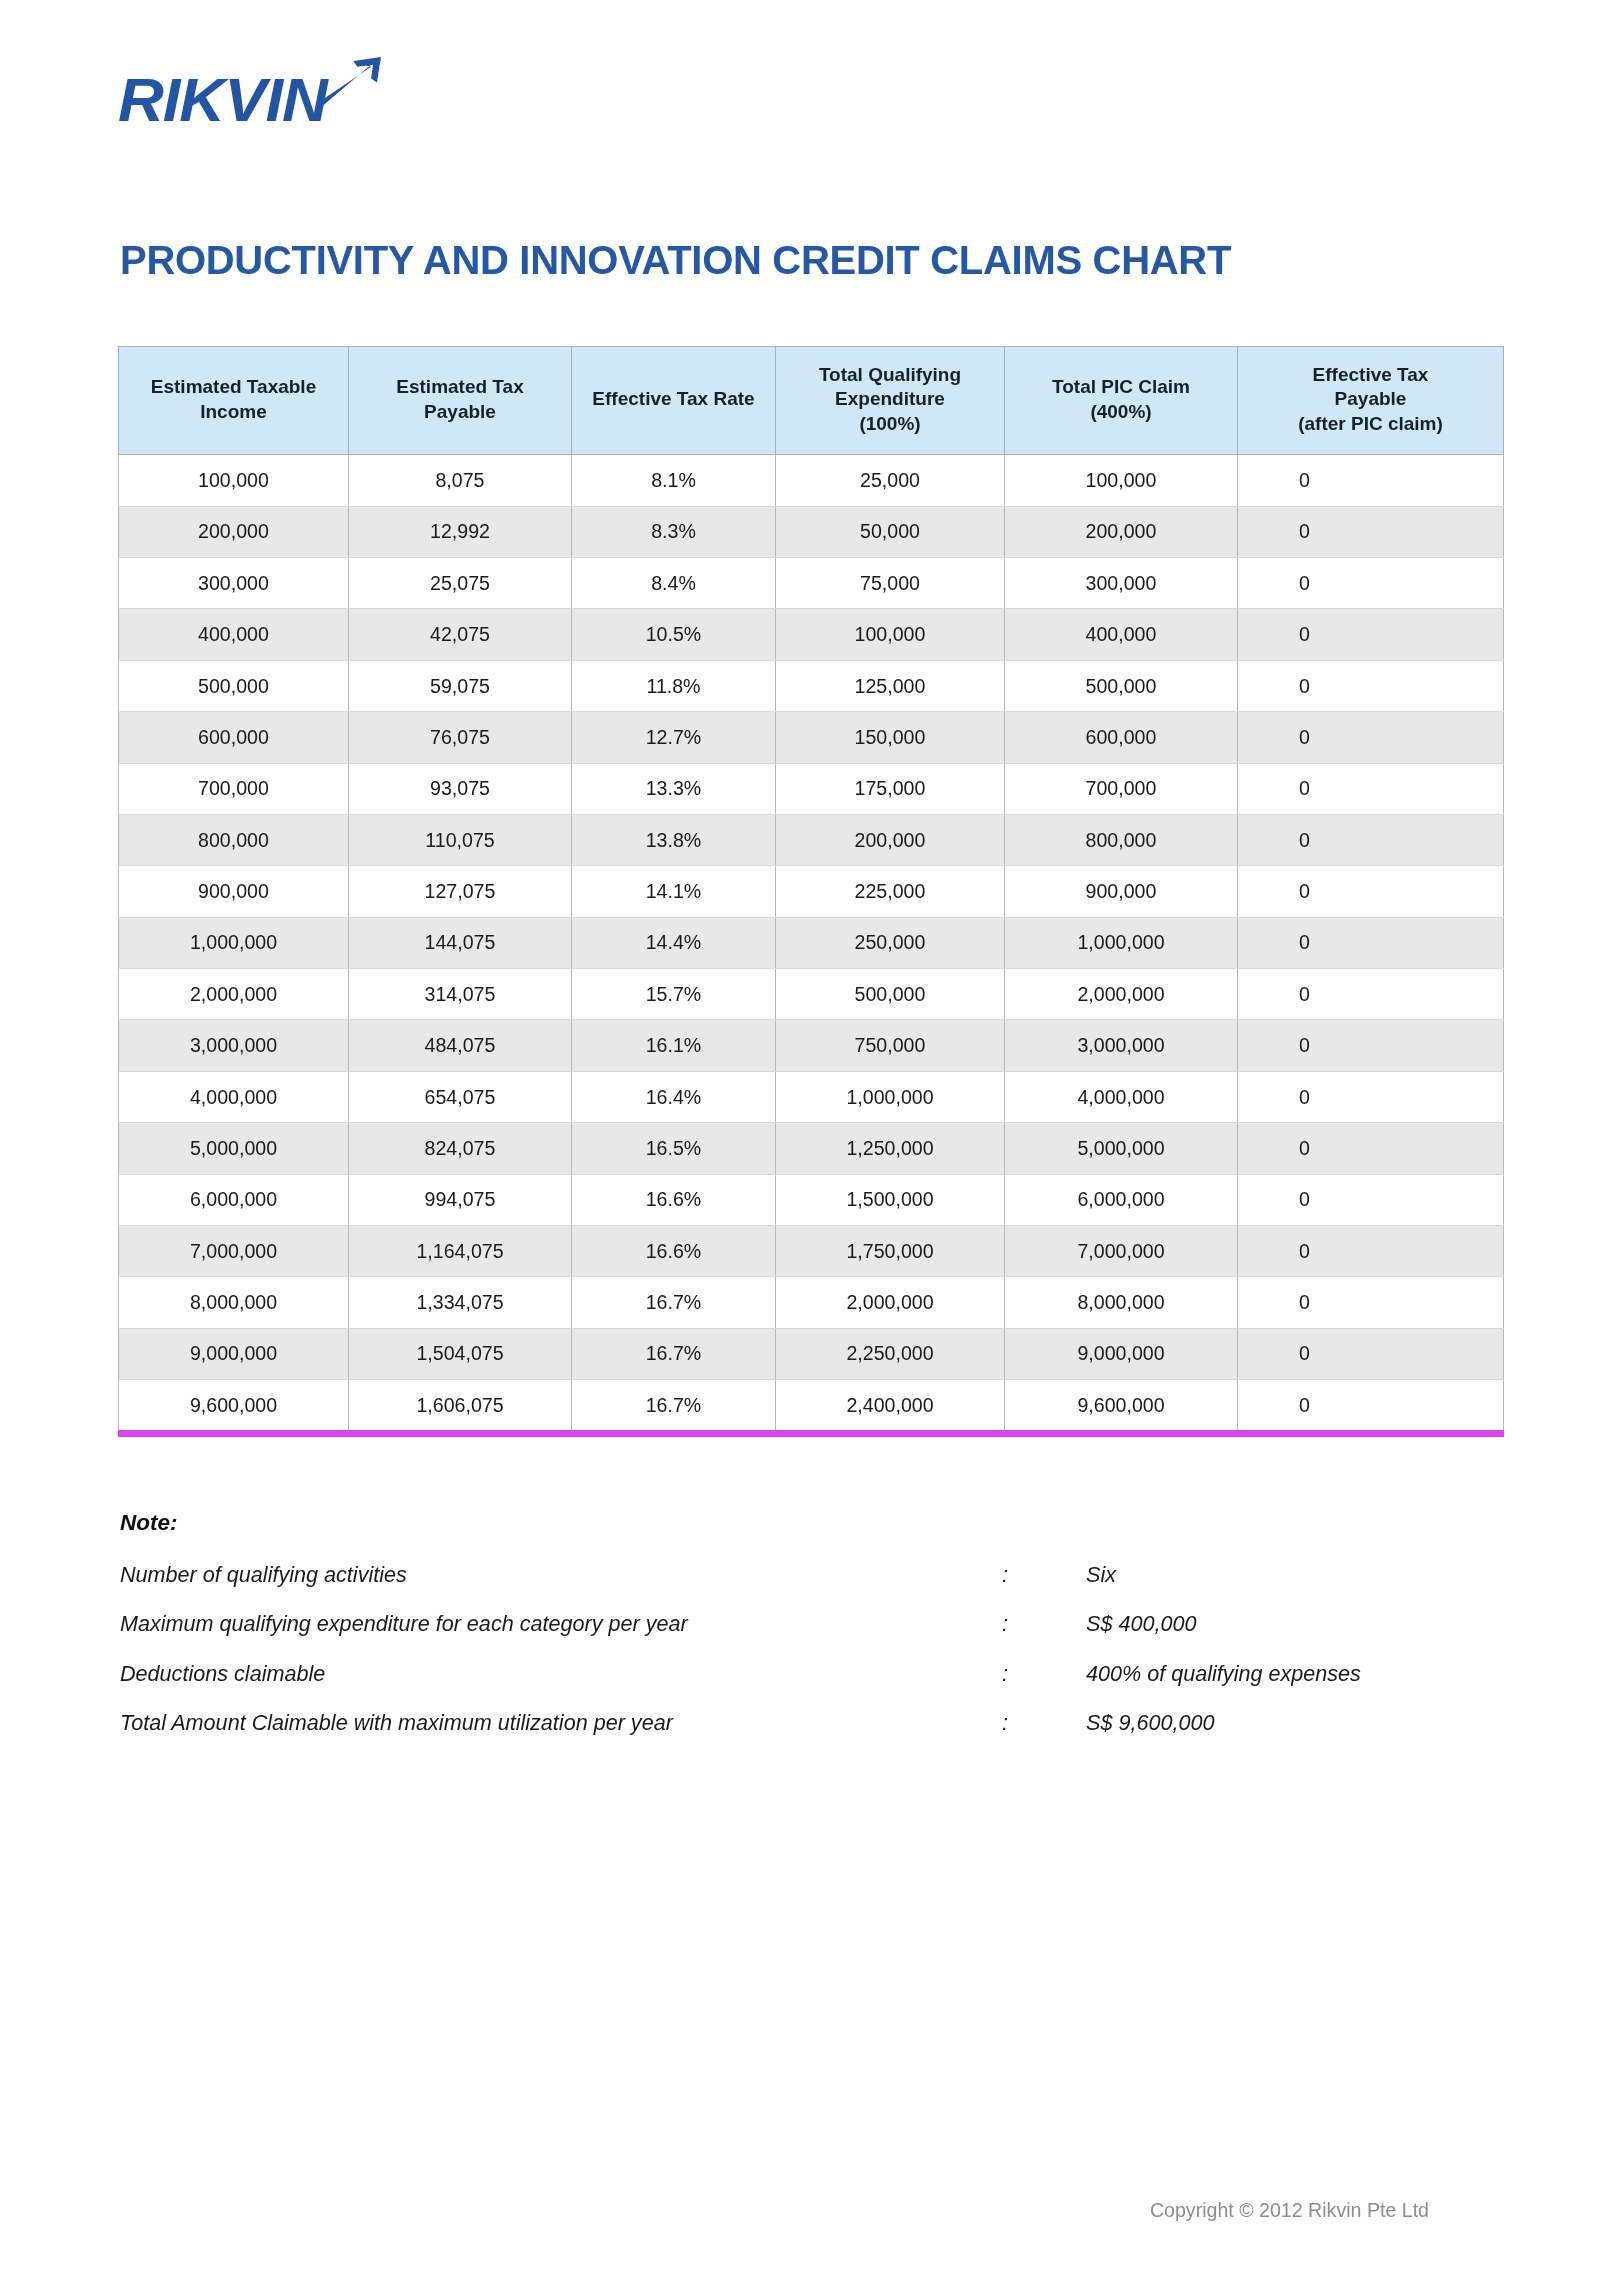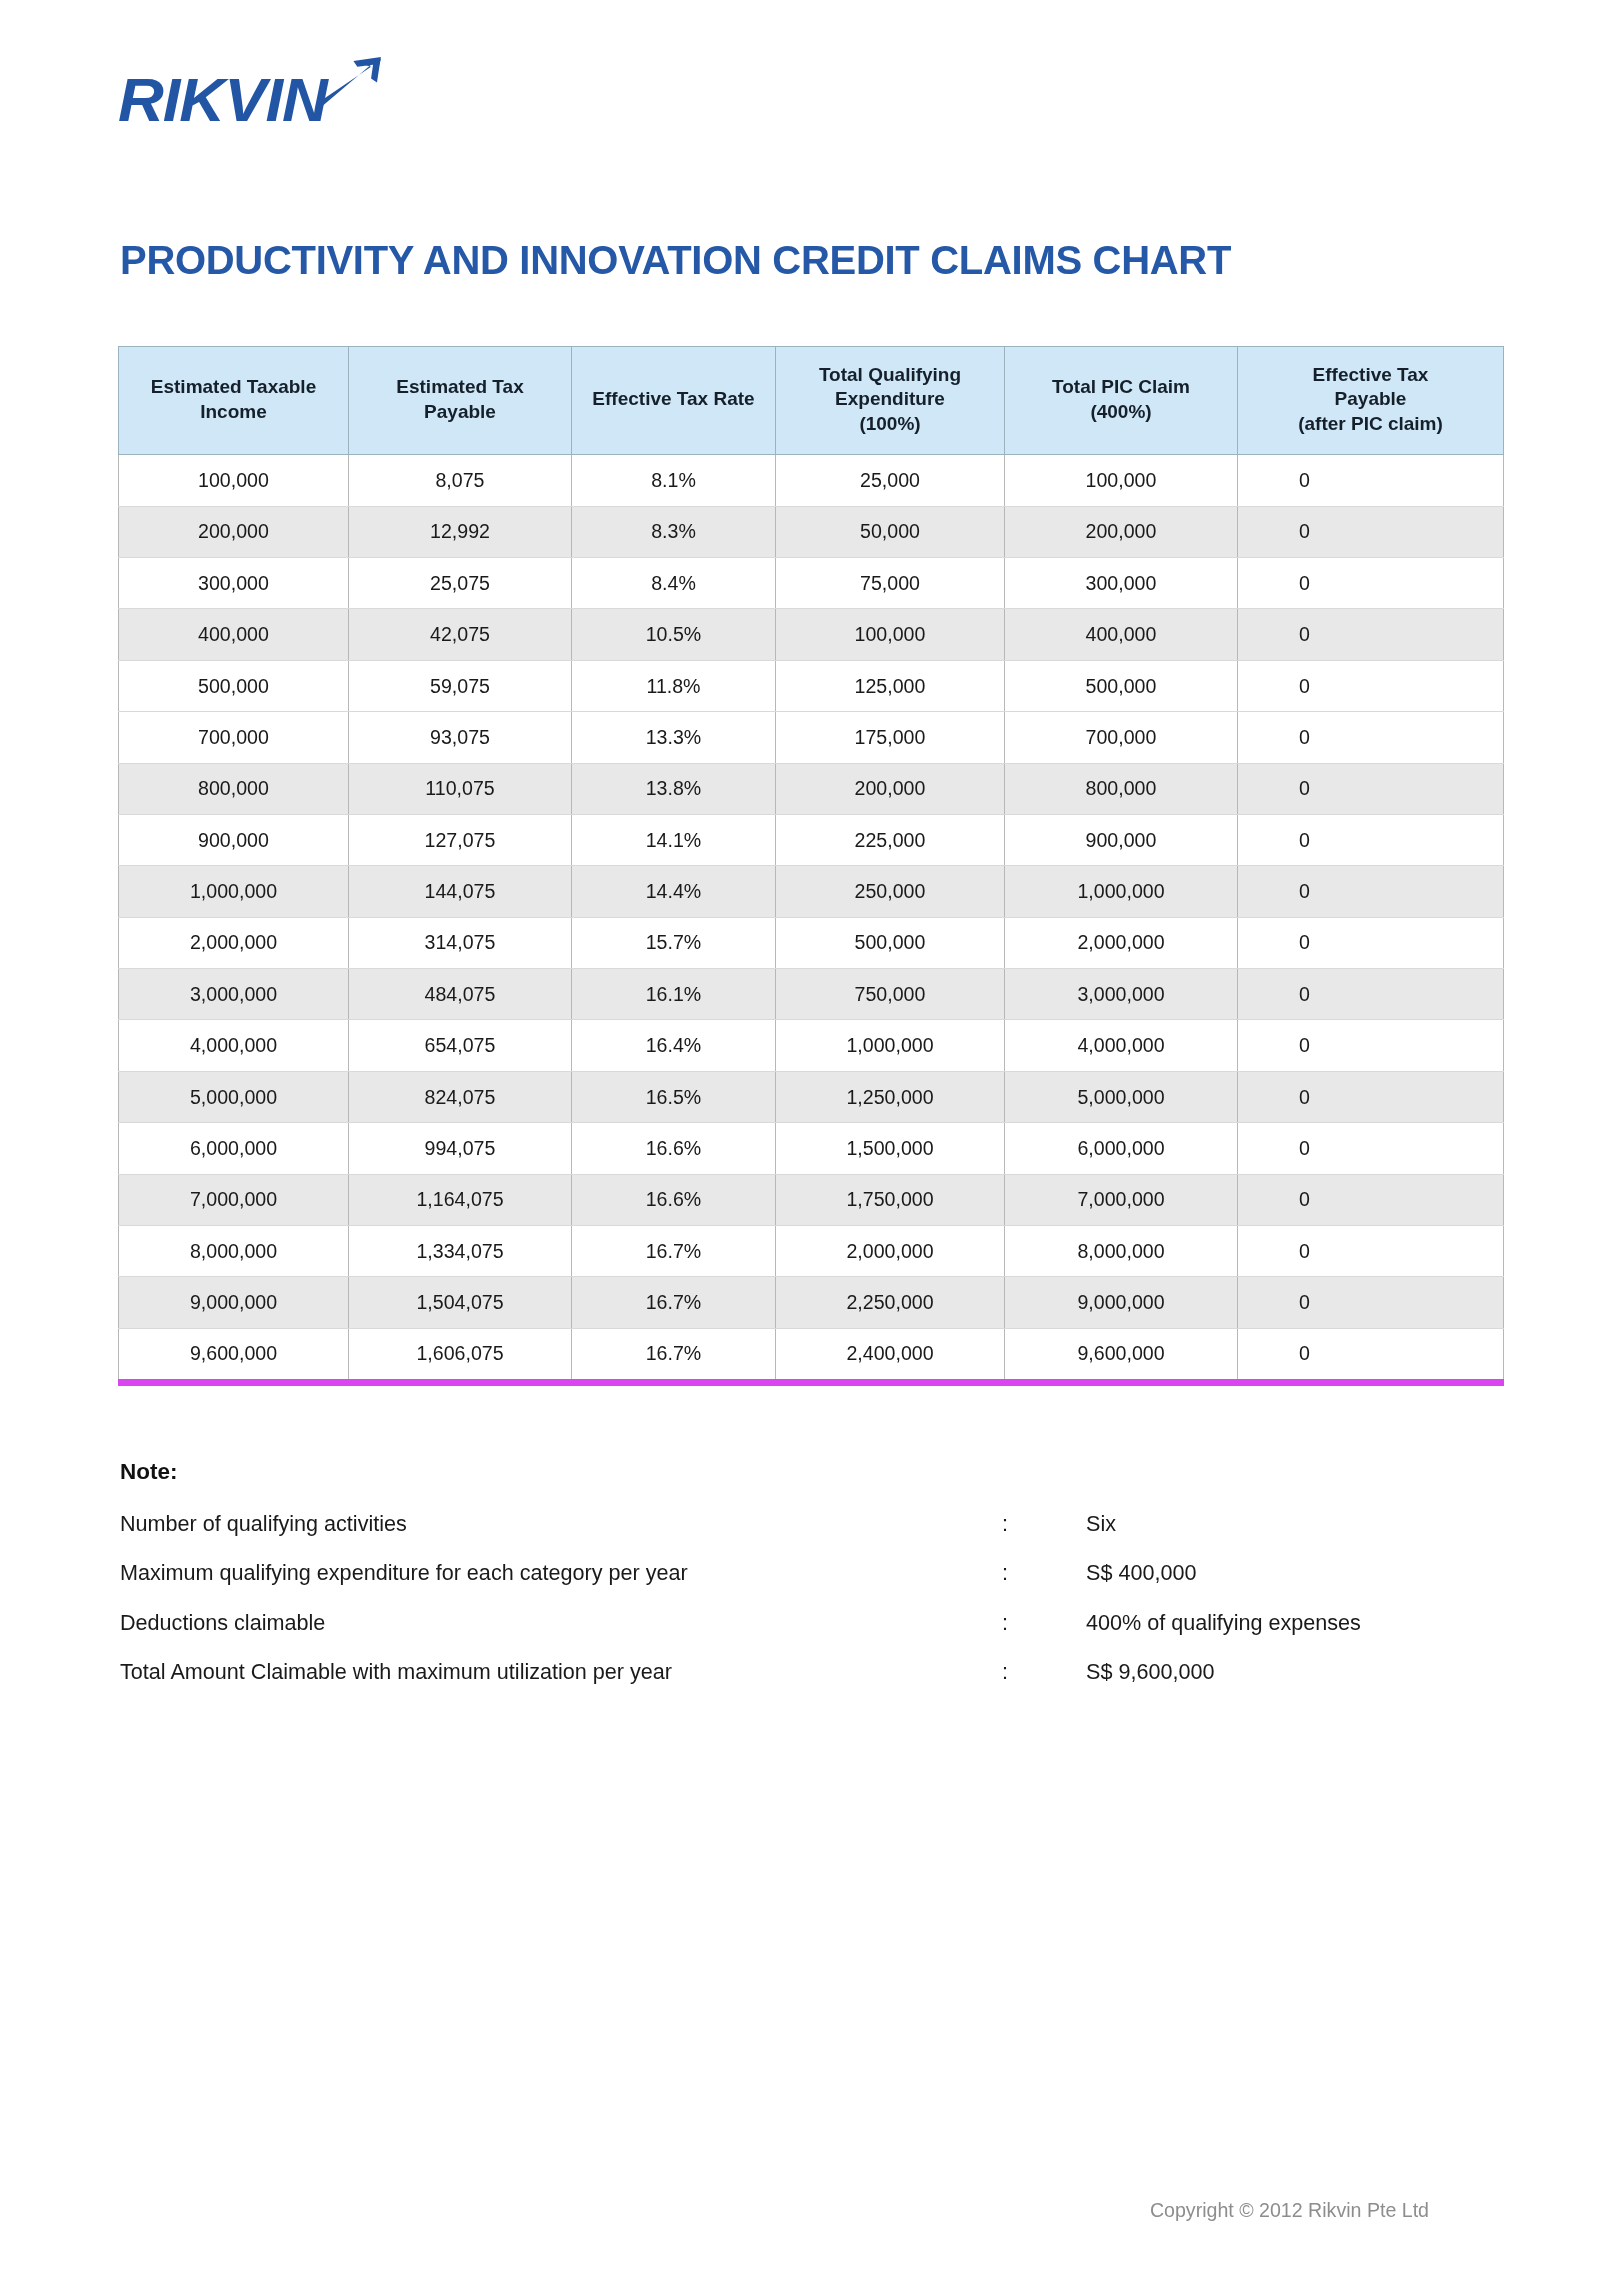--- a/index.html
+++ b/index.html
@@ -113,20 +113,21 @@
   col.c1 { width: 223px; }
   col.c2 { width: 204px; }
   col.c3 { width: 229px; }
   col.c4 { width: 233px; }
   col.c5 { width: 266px; }
 
   
   .notes {
     margin-top: 73px;
     padding-left: 2px;
+    font-style: italic;
   }
   .notes-heading {
     font-size: 22.5px;
     font-weight: bold;
     color: #111111;
     margin-bottom: 25.5px;
   }
   .note-row {
     display: flex;
     align-items: baseline;
@@ -242,20 +243,28 @@
           <td>100,000</td>
           <td>400,000</td>
           <td class="col-last">0</td>
         </tr>
         <tr class="">
           <td>500,000</td>
           <td>59,075</td>
           <td>11.8%</td>
           <td>125,000</td>
           <td>500,000</td>
+          <td class="col-last">0</td>
+        </tr>
+        <tr class="alt">
+          <td>600,000</td>
+          <td>76,075</td>
+          <td>12.7%</td>
+          <td>150,000</td>
+          <td>600,000</td>
           <td class="col-last">0</td>
         </tr>
         <tr class="">
           <td>700,000</td>
           <td>93,075</td>
           <td>13.3%</td>
           <td>175,000</td>
           <td>700,000</td>
           <td class="col-last">0</td>
         </tr>

